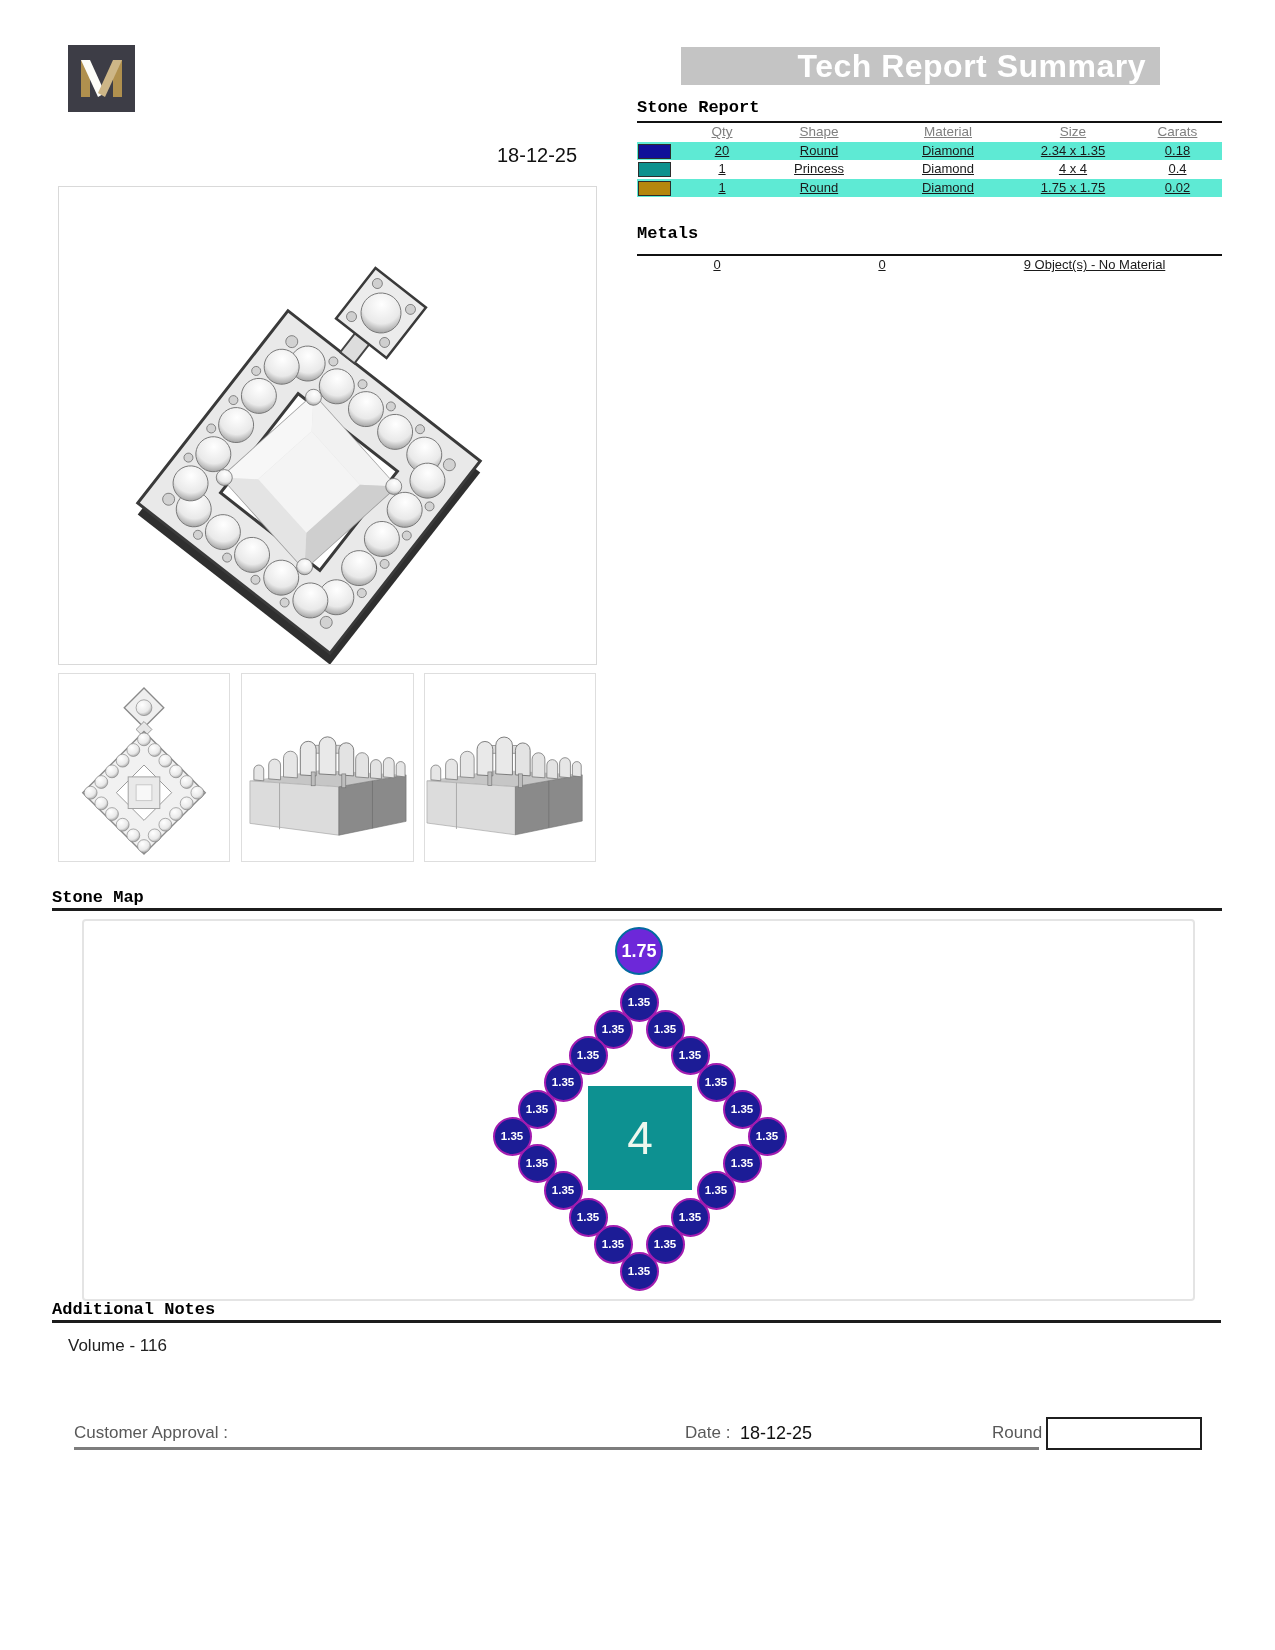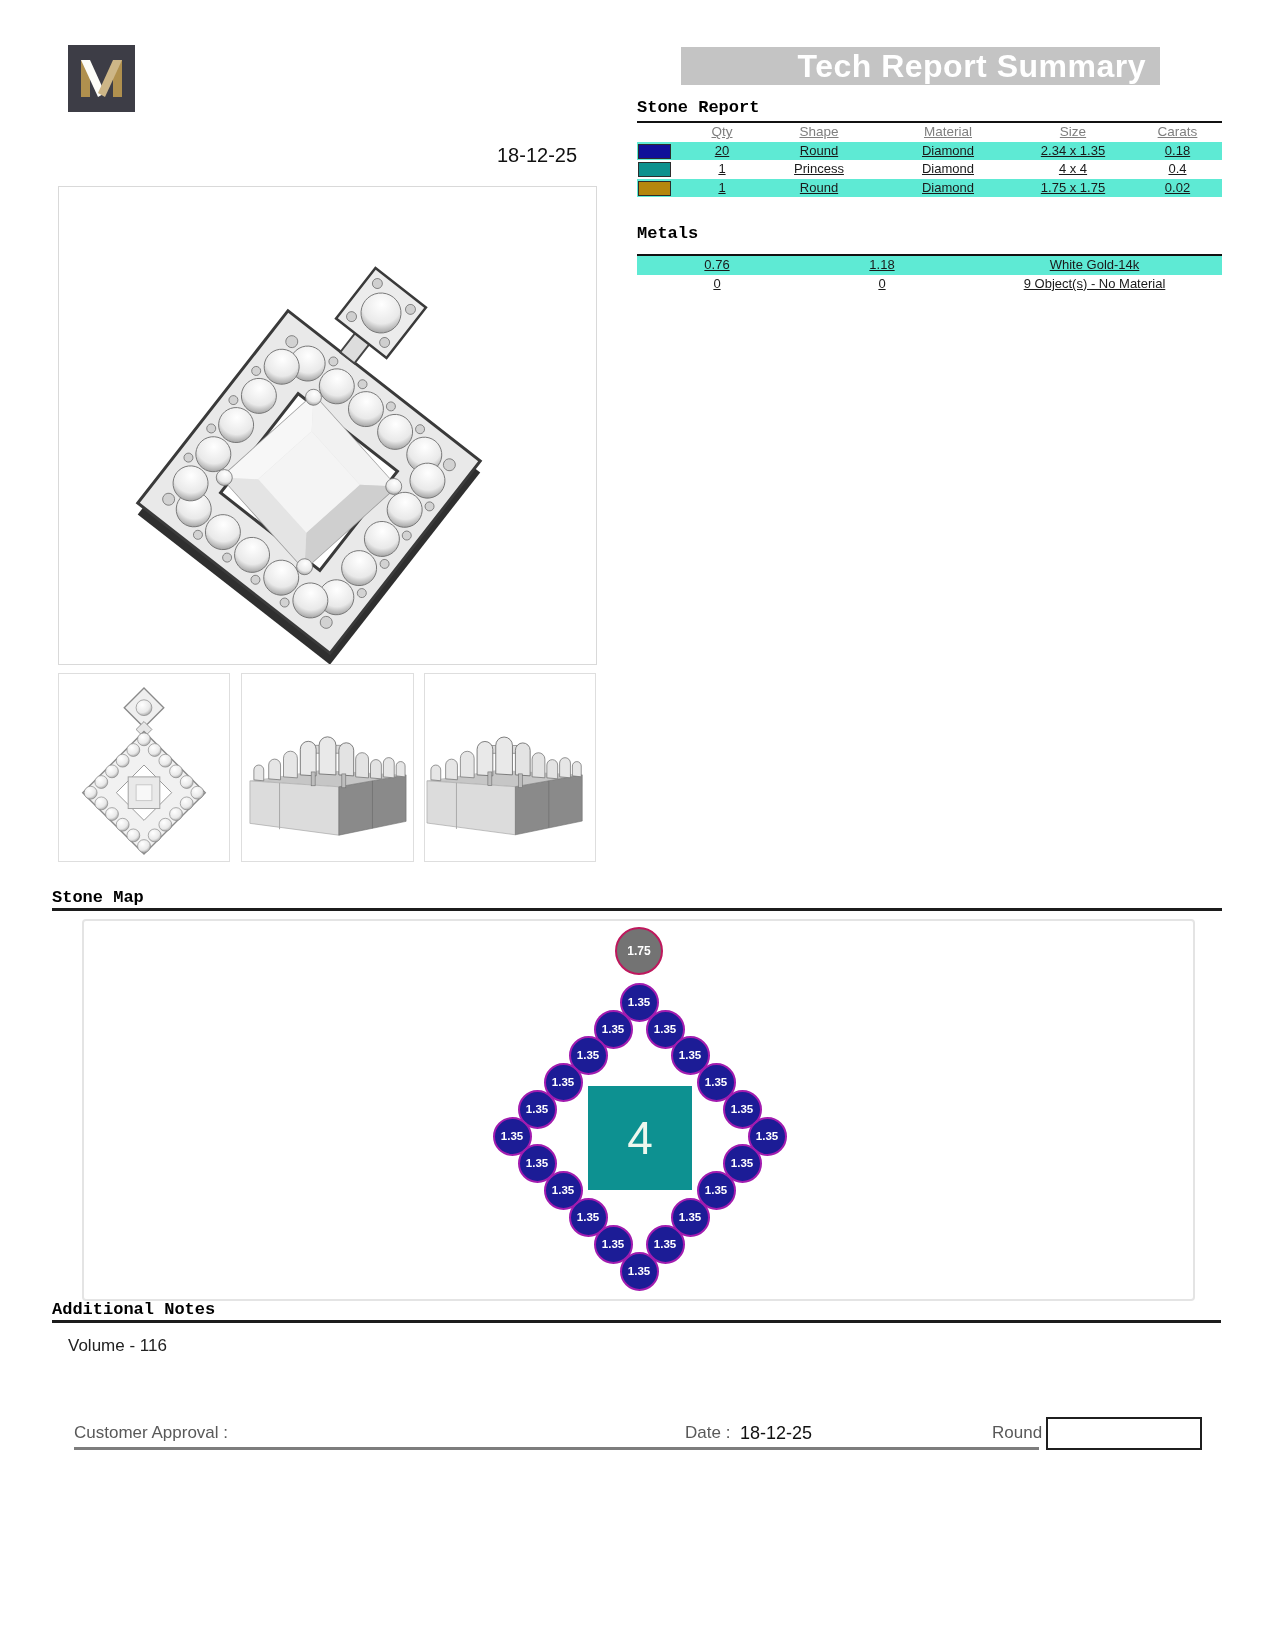--- a/index.html
+++ b/index.html
@@ -40,21 +40,21 @@
   .thumb svg,.main-frame svg{display:block;width:100%;height:100%;}
 
   
   .map-title{left:52px;top:888px;}
   .map-rule{left:52px;top:908px;width:1170px;}
   .map-box{left:82px;top:919px;width:1109px;height:378px;border:2px solid #e4e4e4;
            border-radius:4px;background:#fff;}
   .stone{position:absolute;border-radius:50%;display:flex;align-items:center;
          justify-content:center;color:#fff;font-weight:bold;box-sizing:border-box;}
   .stone.blue{width:39px;height:39px;background:#1c1c96;border:2px solid #a21caf;font-size:11.5px;}
-  .stone.gold{width:48px;height:48px;background:#737373;border:2px solid #be185d;font-size:12px;}
+  .stone.gold{width:48px;height:48px;background:#6d28d9;border:2px solid #0369a1;font-size:18px;}
   .center-square{position:absolute;left:504px;top:165px;width:104px;height:104px;
                  display:flex;align-items:center;justify-content:center;
                  font-size:46px;font-weight:400;color:#eef7ee;}
 
   
   .notes-title{left:52px;top:1300px;}
   .notes-rule{left:52px;top:1320px;width:1169px;}
   .volume-note{left:68px;top:1336px;font-size:17px;color:#222;}
   .foot-label{font-size:17px;color:#595959;}
   .cust{left:74px;top:1423px;}
@@ -176,25 +176,20 @@
         <div class="c">Diamond</div>
         <div class="c">1.75 x 1.75</div>
         <div class="c">0.02</div>
       </div>
     </div>
 </div>
 
 <div class="abs section-title" style="left:637px;top:224px;">Metals</div>
 <div class="abs tbl" style="top:254px;">
   <div>
-      <div class="mt-grid trow alt">
-        <div class="c">0.76</div>
-        <div class="c">1.18</div>
-        <div class="c">White Gold-14k</div>
-      </div>
       <div class="mt-grid trow">
         <div class="c">0</div>
         <div class="c">0</div>
         <div class="c">9 Object(s) - No Material</div>
       </div>
     </div>
 </div>
 
 <div class="abs main-frame">
   <svg viewBox="0 0 537 477">

